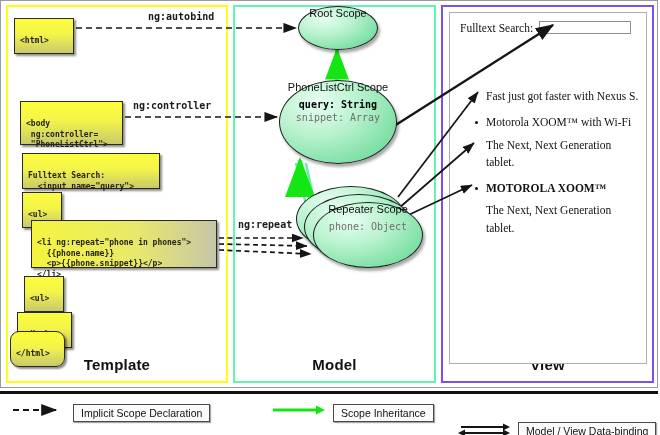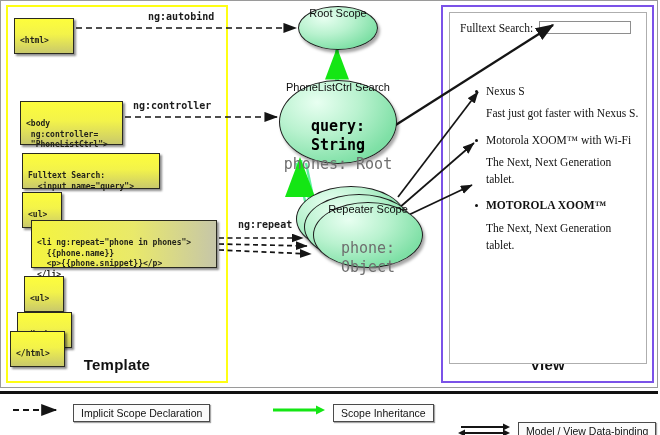--- a/index.html
+++ b/index.html
@@ -30,22 +30,22 @@
 
   svg.overlay{position:absolute;left:0;top:0;width:660px;height:435px;pointer-events:none;}
 
   
   .scope{position:absolute;box-sizing:border-box;border:1.5px solid #1d1d1d;border-radius:50%;
          background:radial-gradient(ellipse at 32% 26%,#e8fff1 0%,#b9f2cf 38%,#7fe0a6 75%,#6fd79b 100%);
          box-shadow:2px 3px 3px rgba(0,0,0,.35);
          display:flex;flex-direction:column;align-items:center;justify-content:flex-start;}
   .scope .ttl{font-family:"Liberation Sans",sans-serif;font-size:11px;color:#0f0f0f;
               text-align:center;line-height:1.12;}
-  .scope .props{margin-top:24px;font-family:"DejaVu Sans Mono","Liberation Mono",monospace;
-                font-size:15px;line-height:1.25;text-align:center;}
+  .scope .props{margin-top:6px;font-family:"DejaVu Sans Mono","Liberation Mono",monospace;
+                font-size:10px;line-height:1.25;text-align:center;}
   .p-bold{color:#000;font-weight:700;}
   .p-dim{color:#6e6e6e;}
 
   
   .view-inner{position:absolute;left:449px;top:12px;width:198px;height:352px;
               border:1px solid #aeaeae;background:#fff;box-sizing:border-box;}
   .vs-row{position:absolute;left:10px;top:8px;display:flex;align-items:center;gap:6px;}
   .vs-label{font-family:"Liberation Serif",serif;font-size:11.5px;color:#111;}
   .vs-input{width:92px;height:13px;border:1px solid #8e8e8e;background:#fff;box-sizing:border-box;}
   .vlist{position:absolute;left:22px;top:70px;width:170px;
@@ -88,36 +88,38 @@
 
   <div class="code-box wide-grad" style="left:31px;top:220px;width:186px;height:48px;">&lt;li ng:repeat="phone in phones"&gt;
   {{phone.name}}
   &lt;p&gt;{{phone.snippet}}&lt;/p&gt;
 &lt;/li&gt;</div>
 
   <div class="code-box" style="left:24px;top:276px;width:40px;height:19px;">&lt;ul&gt;</div>
 
   <div class="code-box" style="left:17px;top:303px;width:55px;height:19px;margin-top:9px;">&lt;/body&gt;</div>
 
-  <div class="code-box" style="left:10px;top:331px;width:55px;height:19px;">&lt;/html&gt;</div>
-
+  <div class="code-box" style="left:10px;top:331px;width:55px;height:19px;border-radius:9px;">&lt;/html&gt;</div>
+
+  <div class="col col-model">
+    <div class="col-label">Model</div>
+  </div>
 
   <div class="col col-view">
     <div class="col-label">View</div>
   </div>
 
   <div class="view-inner">
     <div class="vs-row">
       <span class="vs-label">Fulltext Search:</span>
       <input class="vs-input" type="text" value="" style="">
     </div>
 
     <div class="vlist">
       <div class="vitem">
-        <div class="vname">Nexus S</div>
         <div class="vsnip">Fast just got faster with Nexus S.</div>
       </div>
       <div class="vitem">
         <div class="vname">Motorola XOOM™  with Wi-Fi</div>
         <div class="vsnip">The Next, Next Generation tablet.</div>
       </div>
       <div class="vitem">
         <div class="vname caps">MOTOROLA XOOM™</div>
         <div class="vsnip">The Next, Next Generation tablet.</div>
       </div>
@@ -181,24 +183,24 @@
   <div class="dash-lbl" style="left:133px;top:100px;">ng:controller</div>
   <div class="dash-lbl" style="left:238px;top:219px;">ng:repeat</div>
 
   <div class="scope" style="left:298px;top:6px;width:80px;height:44px;">
     <div class="ttl">Root
 Scope</div>
   </div>
 
   <div class="scope" style="left:279px;top:80px;width:118px;height:84px;">
     <div class="ttl">PhoneListCtrl
-Search</div>
+Scope</div>
     <div class="props">
       <div class="p-bold">query: String</div>
-      <div class="p-dim">phones: Root</div>
+      <div class="p-dim">snippet: Array</div>
     </div>
   </div>
 
   <div class="scope" style="left:296px;top:186px;width:110px;height:66px;"></div>
   <div class="scope" style="left:304px;top:194px;width:110px;height:66px;"></div>
   <div class="scope" style="left:313px;top:202px;width:110px;height:66px;">
     <div class="ttl">Repeater
 Scope</div>
     <div class="props">
       <div class="p-dim">phone: Object</div>

